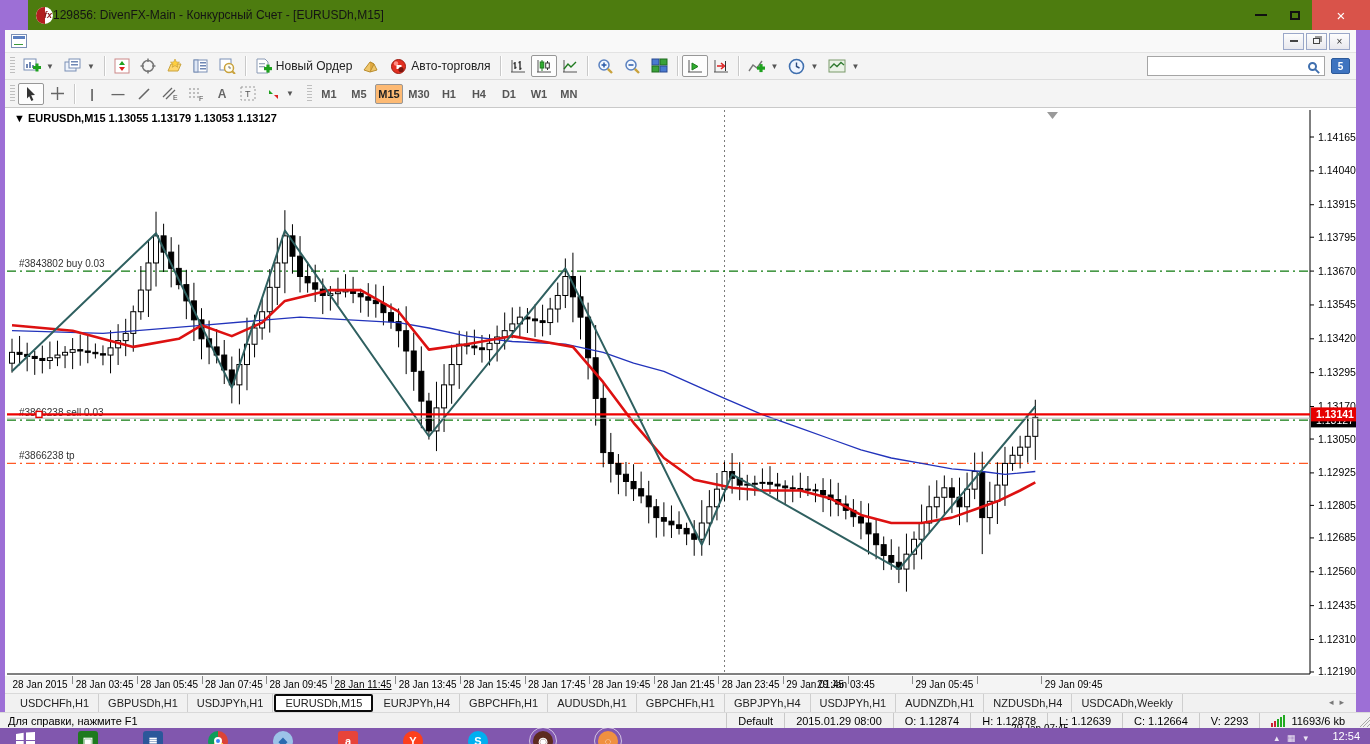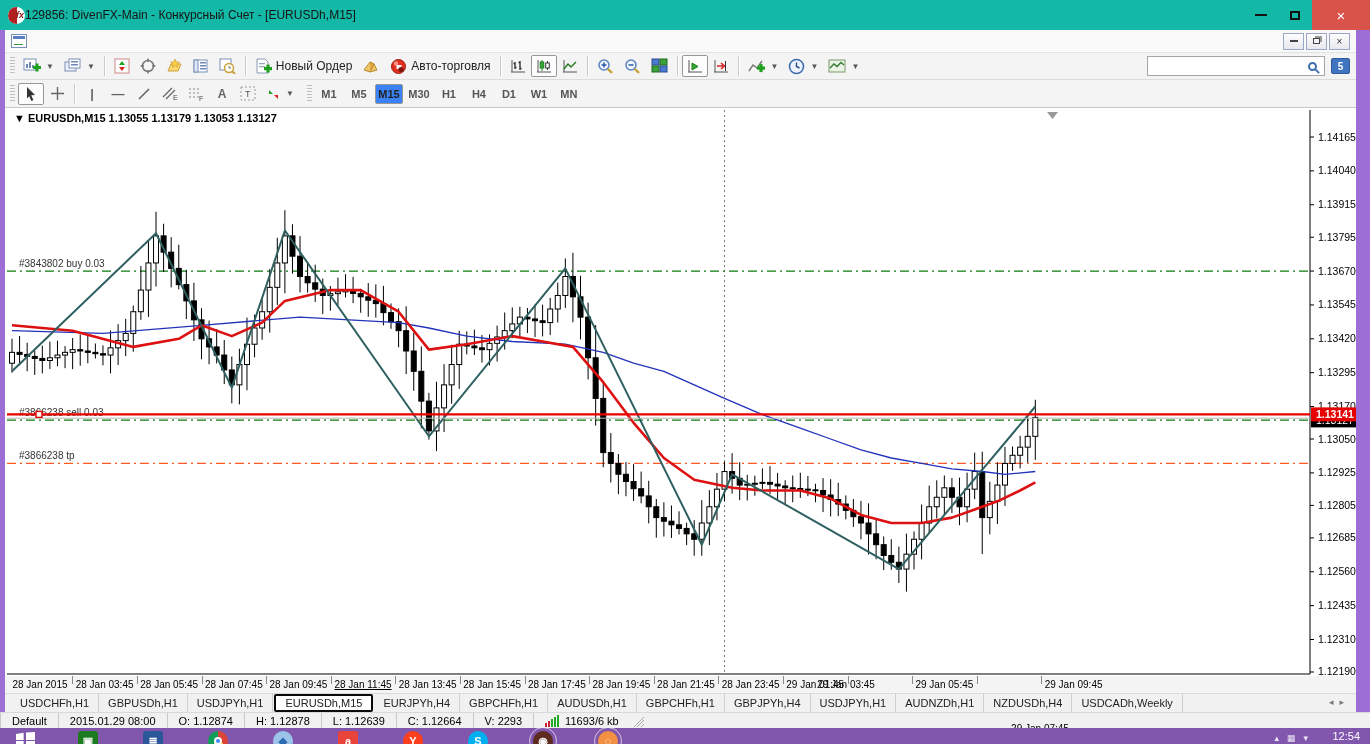--- a/index.html
+++ b/index.html
@@ -1,21 +1,21 @@
 <!DOCTYPE html>
 <html><head>
 <meta charset="utf-8">
 <style>
   * { box-sizing: border-box; margin: 0; padding: 0; }
   html,body { width:1370px; height:744px; overflow:hidden;
     font-family:"Liberation Sans", sans-serif; background:#9d6fd6; }
   .window { position:relative; width:1370px; height:744px; background:#9d6fd6; }
 
   
-  .titlebar { height:30px; background:#14b8a6; display:flex; align-items:center; padding-left:8px; }
+  .titlebar { height:30px; background:#4d7c0f; display:flex; align-items:center; padding-left:8px;margin-left:28px; }
   .app-icon { width:17px; height:17px; border-radius:50%; background:#fff; position:relative; overflow:hidden; flex:0 0 auto; }
   .app-icon i { position:absolute; left:0; top:0; width:9px; height:17px; background:#b21f1f; border-radius:50% 0 0 50%; }
   .app-icon b { position:absolute; right:1px; top:3px; font-style:italic; font-size:9px; color:#8a1d1d; font-weight:bold; }
   .title { flex:1; font-size:12px; color:#141414; }
   .win-controls { display:flex; align-items:stretch; height:30px; }
   .win-btn { width:34px; display:flex; align-items:center; justify-content:center; color:#111; font-size:13px; }
   .win-btn .bar { width:12px; height:2px; background:#111; }
   .win-btn .box { width:10px; height:9px; border:2px solid #111; }
   .win-btn.close { width:58px; background:#d9534a; color:#fff; font-size:15px; }
 
@@ -41,21 +41,21 @@
   .toolbar2 { height:28px; border-bottom:1px solid #c9c9c9; display:flex; align-items:center; padding:0 2px; }
   .grip { width:5px; height:18px; margin:0 3px; background:repeating-linear-gradient(180deg,#bfbfbf 0 1px,transparent 1px 3px); }
   .vsep { width:1px; height:20px; background:#c9c9c9; box-shadow:1px 0 0 #fff; margin:0 4px; }
   .tbtn { height:22px; min-width:26px; padding:0 4px; display:flex; align-items:center; justify-content:center; gap:4px;
           border:1px solid transparent; border-radius:2px; font-size:12px; color:#222; }
   .tbtn.pressed { background:#fdfdfd; border-color:#979797; }
   .tbtn .lbl { font-size:12px; }
   .drop { font-size:8px; color:#555; margin-left:1px; }
   .glyph { font-size:13px; color:#666; font-weight:bold; }
   .tfbtn { width:28px; height:20px; display:flex; align-items:center; justify-content:center; font-size:11px; color:#555; border:1px solid transparent; border-radius:2px; font-weight:bold; }
-  .tfbtn.pressed { background:#3b82f6; border-color:#979797; color:#222; }
+  .tfbtn.pressed { background:#fdba74; border-color:#979797; color:#222; }
   .search-wrap { margin-left:auto; display:flex; align-items:center; gap:6px; padding-right:4px; }
   .search-box { width:178px; height:20px; border:1px solid #a5a5a5; background:#fff; display:flex; align-items:center; }
   .search-box input { flex:1; border:none; outline:none; height:16px; font-size:11px; padding:0 4px; font-family:"Liberation Sans",sans-serif; }
   .mag { width:9px; height:9px; border:2px solid #3f6fae; border-radius:50%; position:relative; margin-right:7px; }
   .mag i { position:absolute; width:6px; height:2px; background:#3f6fae; transform:rotate(45deg); right:-5px; bottom:-3px; }
   .badge { width:19px; height:16px; background:#3e74c0; border:1px solid #2d5a9a; border-radius:2px; color:#fff; font-size:10px; font-weight:bold; display:flex; align-items:center; justify-content:center; }
 
   
   .chart-wrap { height:568px; background:#fff; position:relative; }
   .chart-wrap svg { display:block; }
@@ -766,20 +766,21 @@
         <span class="tab">GBPJPYh,H4</span>
         <span class="tab">USDJPYh,H1</span>
         <span class="tab">AUDNZDh,H1</span>
         <span class="tab">NZDUSDh,H4</span>
         <span class="tab">USDCADh,Weekly</span>
       </span>
     <span class="tab-arrows">◂▸</span>
   </div>
 
   <div class="statusbar">
+    <span class="shelp">Для справки, нажмите F1</span>
     <span class="scell">Default</span>
     <span id="status-cells" style="display:flex;height:16px">
         <span class="scell">2015.01.29 08:00</span>
         <span class="scell">O: 1.12874</span>
         <span class="scell">H: 1.12878</span>
         <span class="scell">L: 1.12639</span>
         <span class="scell">C: 1.12664</span>
         <span class="scell">V: 2293</span>
       </span>
     <span class="scell" style="gap:6px">

